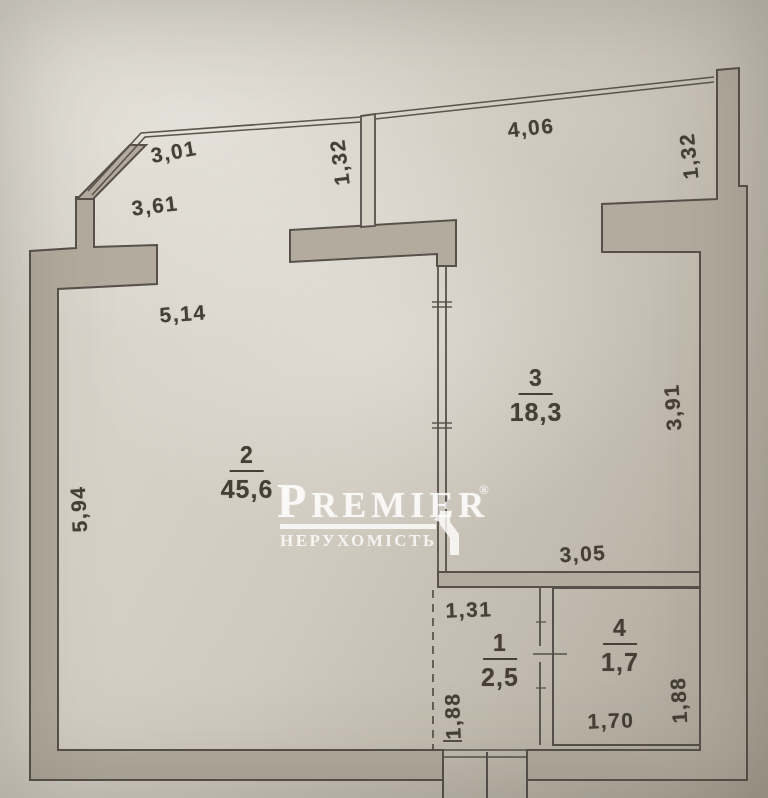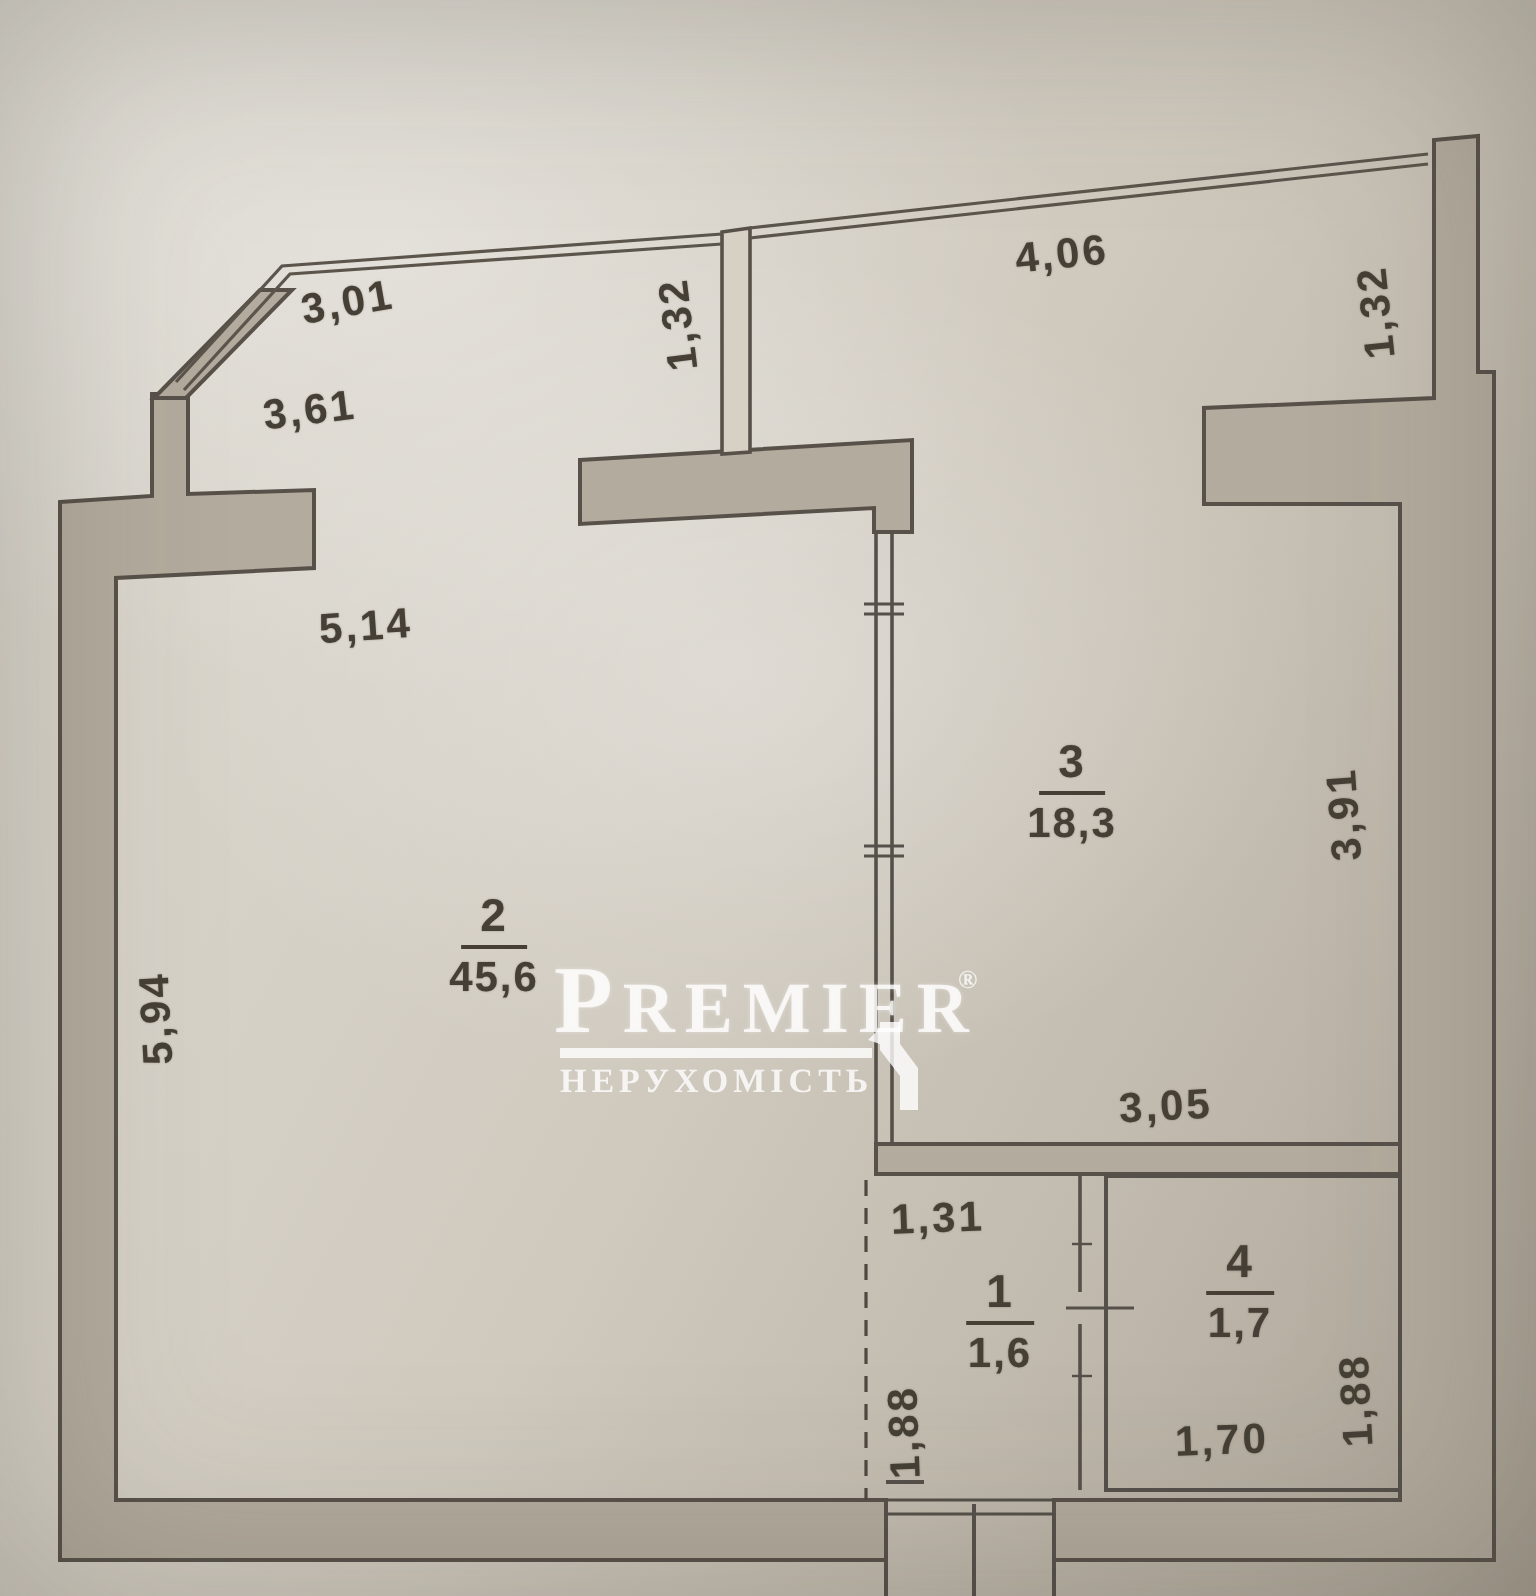--- a/index.html
+++ b/index.html
@@ -25,21 +25,21 @@
   }
   .room-label{
     position:absolute;text-align:center;color:#45403
     5;transform:translate(-50%,-50%);
   }
   .room-label{color:#453f35;text-shadow:0 0 1px rgba(69,63,53,0.45);}
   .room-num{
     display:inline-block;font-weight:700;font-size:23px;letter-spacing:1px;
     padding:0 10px 1px;border-bottom:2.5px solid #453f35;
   }
-  .room-area{display:block;font-weight:700;font-size:21px;letter-spacing:1px;margin-top:3px;}
+  .room-area{display:block;font-weight:700;font-size:25px;letter-spacing:1px;margin-top:3px;}
 
   .wm{position:absolute;color:rgba(255,255,255,0.80);}
   .wm-brand{
     left:277px;top:480px;font-family:"Liberation Serif",serif;font-weight:700;
     font-size:36px;line-height:42px;letter-spacing:5px;
     text-shadow:0 0 2px rgba(255,255,255,0.35);
   }
   .wm-brand::first-letter{font-size:48px;}
   .wm-reg{left:479px;top:482px;font-family:"Liberation Serif",serif;font-weight:700;font-size:13px;}
   .wm-bar{left:280px;top:524px;width:156px;height:5px;background:rgba(255,255,255,0.80);}
@@ -124,21 +124,21 @@
   <div class="room-label" style="left:247px;top:473px;">
     <span class="room-num">2</span>
     <span class="room-area">45,6</span>
   </div>
   <div class="room-label" style="left:536px;top:396px;">
     <span class="room-num">3</span>
     <span class="room-area">18,3</span>
   </div>
   <div class="room-label" style="left:500px;top:661px;">
     <span class="room-num">1</span>
-    <span class="room-area">1,6</span>
+    <span class="room-area">2,5</span>
   </div>
   <div class="room-label" style="left:620px;top:646px;">
     <span class="room-num">4</span>
     <span class="room-area">1,7</span>
   </div>
 
   <div class="wm wm-brand">PREMIER</div>
   <div class="wm wm-reg">®</div>
   <div class="wm wm-bar"></div>
   <div class="wm wm-sub">НЕРУХОМІСТЬ</div>

